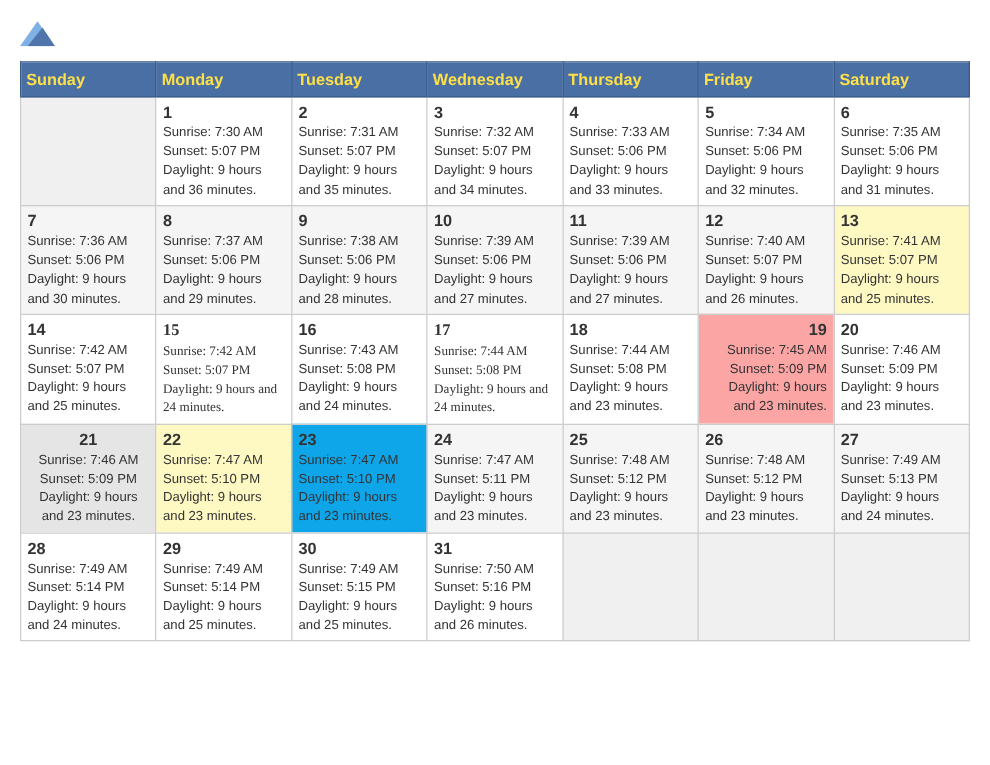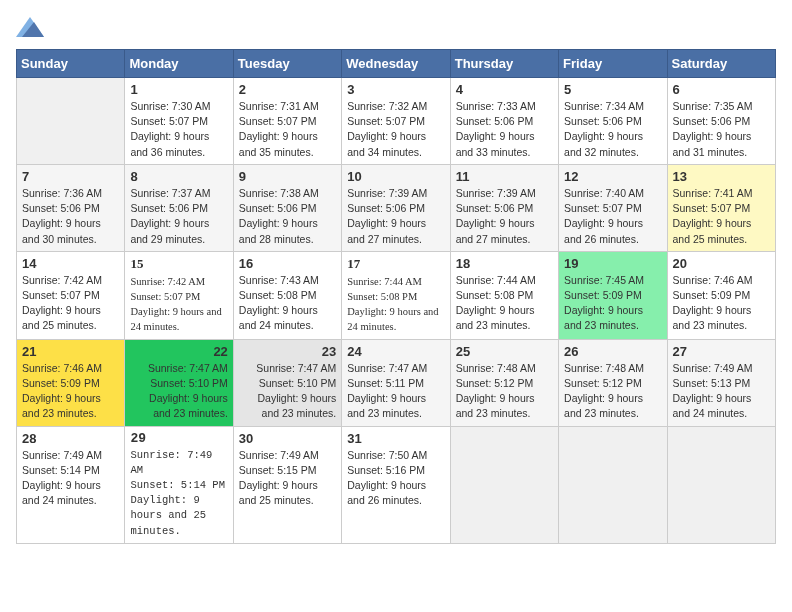--- a/index.html
+++ b/index.html
@@ -37,21 +37,21 @@
       font-size: 14px;
       color: #555;
     }
     .calendar {
       width: 100%;
       border-collapse: collapse;
       border: 1px solid #ccc;
     }
     .calendar th {
       background-color: #4a6fa5;
-      color: #ffffff;
+      color: #fde047;
       font-size: 13px;
       font-weight: bold;
       padding: 6px 4px;
       text-align: left;
       border: 1px solid #3a5a8a;
     }
     .calendar td {
       vertical-align: top;
       border: 1px solid #ccc;
       padding: 4px 5px;
@@ -185,39 +185,39 @@
 <div class="day-info">Sunrise: 7:43 AM<br>Sunset: 5:08 PM<br>Daylight: 9 hours and 24 minutes.</div>
         </td>
         <td style="background-color: rgb(255, 255, 255); font-family: Liberation Serif, serif;">
           <span class="day-number">17</span>
 <div class="day-info">Sunrise: 7:44 AM<br>Sunset: 5:08 PM<br>Daylight: 9 hours and 24 minutes.</div>
         </td>
         <td style="background-color: rgb(255, 255, 255);">
           <span class="day-number">18</span>
 <div class="day-info">Sunrise: 7:44 AM<br>Sunset: 5:08 PM<br>Daylight: 9 hours and 23 minutes.</div>
         </td>
-        <td style="background-color: #86efac;">
+        <td style="background-color: #fca5a5; text-align: right;">
           <span class="day-number">19</span>
 <div class="day-info">Sunrise: 7:45 AM<br>Sunset: 5:09 PM<br>Daylight: 9 hours and 23 minutes.</div>
         </td>
         <td style="background-color: rgb(255, 255, 255);">
           <span class="day-number">20</span>
 <div class="day-info">Sunrise: 7:46 AM<br>Sunset: 5:09 PM<br>Daylight: 9 hours and 23 minutes.</div>
         </td>
       </tr>
       <tr>
-        <td style="background-color: #fde047;">
+        <td style="background-color: #e5e5e5; text-align: center;">
           <span class="day-number">21</span>
 <div class="day-info">Sunrise: 7:46 AM<br>Sunset: 5:09 PM<br>Daylight: 9 hours and 23 minutes.</div>
         </td>
-        <td style="background-color: #22c55e; text-align: right;">
+        <td style="background-color: #fef9c3;">
           <span class="day-number">22</span>
 <div class="day-info">Sunrise: 7:47 AM<br>Sunset: 5:10 PM<br>Daylight: 9 hours and 23 minutes.</div>
         </td>
-        <td style="background-color: #e5e5e5; text-align: right;">
+        <td style="background-color: #0ea5e9;">
           <span class="day-number">23</span>
 <div class="day-info">Sunrise: 7:47 AM<br>Sunset: 5:10 PM<br>Daylight: 9 hours and 23 minutes.</div>
         </td>
         <td style="background-color: rgb(245, 245, 245);">
           <span class="day-number">24</span>
 <div class="day-info">Sunrise: 7:47 AM<br>Sunset: 5:11 PM<br>Daylight: 9 hours and 23 minutes.</div>
         </td>
         <td style="background-color: rgb(245, 245, 245);">
           <span class="day-number">25</span>
 <div class="day-info">Sunrise: 7:48 AM<br>Sunset: 5:12 PM<br>Daylight: 9 hours and 23 minutes.</div>
@@ -229,21 +229,21 @@
         <td style="background-color: rgb(245, 245, 245); margin-top: 16px;">
           <span class="day-number">27</span>
 <div class="day-info">Sunrise: 7:49 AM<br>Sunset: 5:13 PM<br>Daylight: 9 hours and 24 minutes.</div>
         </td>
       </tr>
       <tr>
         <td style="background-color: rgb(255, 255, 255);">
           <span class="day-number">28</span>
 <div class="day-info">Sunrise: 7:49 AM<br>Sunset: 5:14 PM<br>Daylight: 9 hours and 24 minutes.</div>
         </td>
-        <td style="background-color: rgb(255, 255, 255); font-family: Liberation Mono, monospace;">
+        <td style="background-color: rgb(255, 255, 255);">
           <span class="day-number">29</span>
 <div class="day-info">Sunrise: 7:49 AM<br>Sunset: 5:14 PM<br>Daylight: 9 hours and 25 minutes.</div>
         </td>
         <td style="background-color: rgb(255, 255, 255); margin-top: 33px;">
           <span class="day-number">30</span>
 <div class="day-info">Sunrise: 7:49 AM<br>Sunset: 5:15 PM<br>Daylight: 9 hours and 25 minutes.</div>
         </td>
         <td style="background-color: rgb(255, 255, 255);">
           <span class="day-number">31</span>
 <div class="day-info">Sunrise: 7:50 AM<br>Sunset: 5:16 PM<br>Daylight: 9 hours and 26 minutes.</div>

